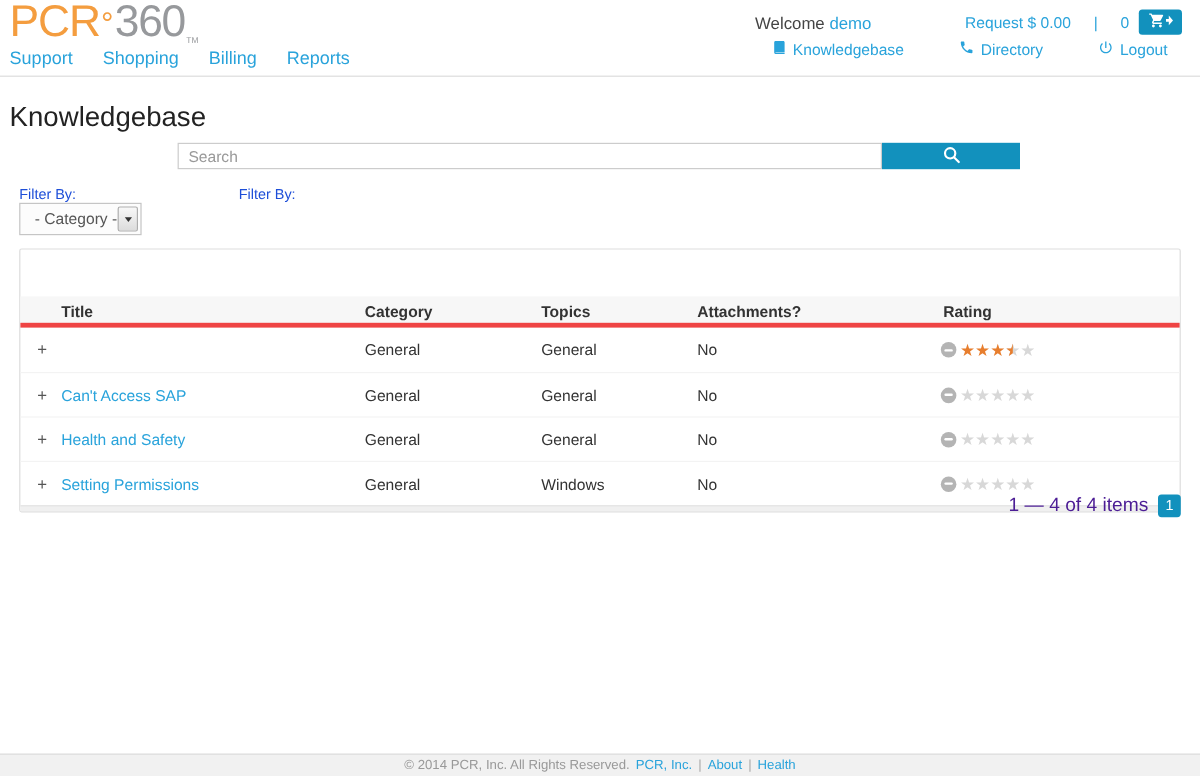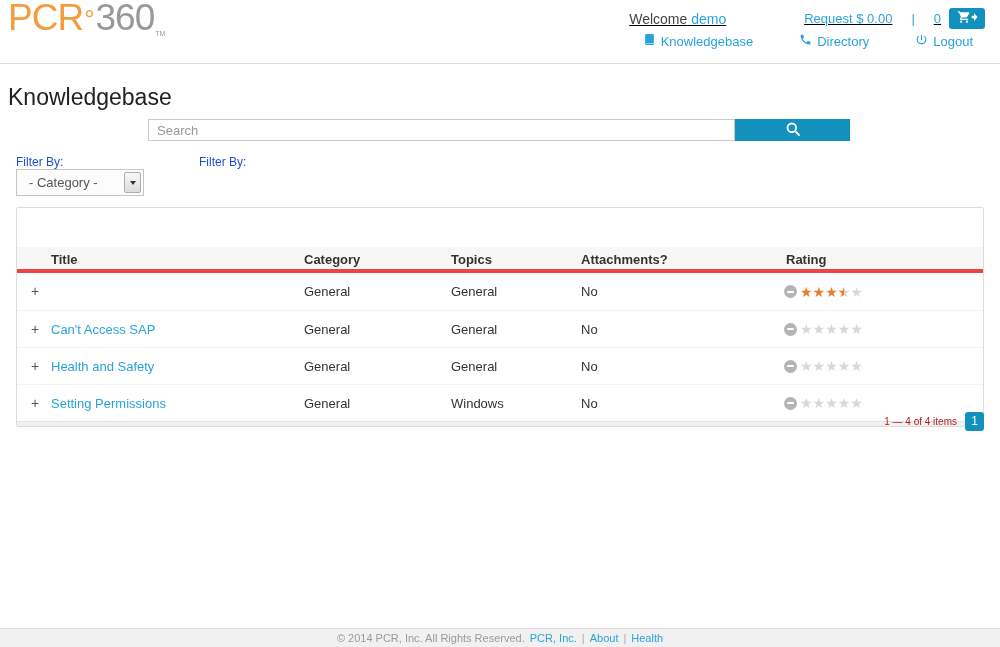--- a/index.html
+++ b/index.html
@@ -17,41 +17,41 @@
 
   
   .header{position:absolute;top:0;left:0;right:0;height:64px;border-bottom:1px solid #ddd;background:#fff;}
   .logo{position:absolute;left:8px;top:-4px;white-space:nowrap;line-height:44px;}
   .logo-pcr{font-size:37px;color:var(--logo-orange);letter-spacing:-1px;}
   .logo-deg{font-size:26px;color:var(--logo-orange);position:relative;top:-2px;margin:0 1px;}
   .logo-360{font-size:37px;color:var(--logo-gray);letter-spacing:-1px;}
   .logo-tm{font-size:7px;color:var(--logo-gray);position:relative;top:6px;margin-left:1px;}
   .nav{position:absolute;left:8px;top:40px;display:flex;gap:25px;}
   .nav a{font-size:15px;color:var(--link-blue);text-decoration:none;}
-  .hdr-top-right{position:absolute;top:8px;right:15px;display:flex;align-items:center;text-decoration:underline;}
+  .hdr-top-right{position:absolute;top:8px;right:15px;display:flex;align-items:center;}
   .welcome{font-size:14px;color:#444;margin-right:78px;}
   .welcome a{color:var(--link-blue);text-decoration:none;}
   .request{font-size:13px;color:var(--link-blue);display:flex;align-items:center;gap:19px;text-decoration:none;}
   .cart-btn{width:36px;height:21px;margin-left:8px;background:var(--button-teal);border:none;border-radius:3px;display:flex;align-items:center;justify-content:center;cursor:pointer;}
   .hdr-bottom-right{position:absolute;top:33px;right:27px;display:flex;gap:46px;}
   .hdr-link{font-size:13px;color:var(--link-blue);text-decoration:none;display:flex;align-items:center;gap:5px;}
   .hdr-link svg{flex:none;}
 
   
   .page-title{position:absolute;left:8px;top:84px;font-size:23px;font-weight:400;color:#222;}
   .search-row{position:absolute;left:148px;top:119px;width:702px;height:22px;display:flex;}
   .search-input{flex:1;border:1px solid #ccc;padding:0 8px;font-size:13px;color:#333;outline:none;}
   .search-input::placeholder{color:#999;}
   .search-btn{width:115px;background:var(--button-teal);border:none;display:flex;align-items:center;justify-content:center;cursor:pointer;}
 
   .filter-label{position:absolute;font-size:12px;color:#1d4ed8;}
   .fl1{left:16px;top:155px;}
   .fl2{left:199px;top:155px;}
   .select{position:absolute;top:169px;height:27px;border:1px solid #c5c5c5;background:#fcfcfc;display:flex;align-items:center;padding-left:12px;font-size:13px;color:#555;cursor:pointer;}
-  .sel1{left:16px;width:128px;}
+  .sel1{left:16px;width:102px;}
   .sel2{left:199px;width:106px;}
   .sel-arrow{position:absolute;right:2px;top:2px;bottom:2px;width:17px;background:linear-gradient(#f8f8f8,#dcdcdc);border:1px solid #adadad;border-radius:2px;display:flex;align-items:center;justify-content:center;}
   .caret{width:0;height:0;border-left:3px solid transparent;border-right:3px solid transparent;border-top:4px solid #333;}
 
   
   .grid{position:absolute;left:16px;top:207px;width:968px;border:1px solid #ddd;border-radius:2px;background:#fff;}
   .grid-header{position:relative;height:26px;background:#f7f7f7;border-bottom:4px solid #ef4444;margin-top:39px;}
   .grid-header span{position:absolute;top:0;line-height:26px;font-size:13px;font-weight:bold;color:var(--text-dark);}
   .h-title{left:34px;} .h-cat{left:287px;} .h-top{left:434px;} .h-att{left:564px;} .h-rate{left:769px;}
   .grid-row{position:relative;height:37px;border-top:1px solid #f3f3f3;}
@@ -64,36 +64,42 @@
   .cancel-rate{width:13px;height:13px;border-radius:50%;background:#b4b4b4;display:flex;align-items:center;justify-content:center;margin-right:3px;cursor:pointer;}
   .cancel-rate .bar{width:7px;height:2px;background:#fff;border-radius:1px;}
   .stars{display:flex;}
   .star{position:relative;font-size:14px;line-height:14px;color:var(--star-gray);cursor:pointer;}
   .star.full{color:var(--star-orange);}
   .star .star-fill{position:absolute;left:0;top:0;width:50%;overflow:hidden;color:var(--star-orange);}
   .grid-bottom{height:5px;background:#f0f0f0;border-top:1px solid #e3e3e3;}
 
   
   .pager{position:absolute;top:412px;right:16px;display:flex;align-items:center;gap:8px;}
-  .pager-summary{font-size:10px;color:#b91c1c;}
+  .pager-summary{font-size:16px;color:#4c1d95;}
   .page-btn{width:19px;height:19px;background:var(--button-teal);color:#fff;border:none;border-radius:3px;font-size:12px;line-height:19px;text-align:center;cursor:pointer;font-family:"Liberation Sans",sans-serif;}
 
   
   .footer{position:absolute;left:0;right:0;bottom:0;height:19px;background:#f1f1f1;border-top:1px solid #ddd;display:flex;align-items:center;justify-content:center;font-size:11px;color:#999;gap:5px;}
   .footer a{color:var(--link-blue);text-decoration:none;}
   .footer .sep{color:#aaa;}
 </style>
 </head>
 <body>
 
 <div class="screen">
 
   <div class="header">
     <div class="logo">
       <span class="logo-pcr">PCR</span><span class="logo-deg">°</span><span class="logo-360">360</span><span class="logo-tm">TM</span>
+    </div>
+    <div class="nav">
+      <a href="#">Support</a>
+      <a href="#">Shopping</a>
+      <a href="#">Billing</a>
+      <a href="#">Reports</a>
     </div>
 
     <div class="hdr-top-right">
       <span class="welcome">
         <span>Welcome</span>
         <a href="#">demo</a>
       </span>
       <a href="#" class="request">
         <span>Request $ 0.00</span>
         <span>|</span>

